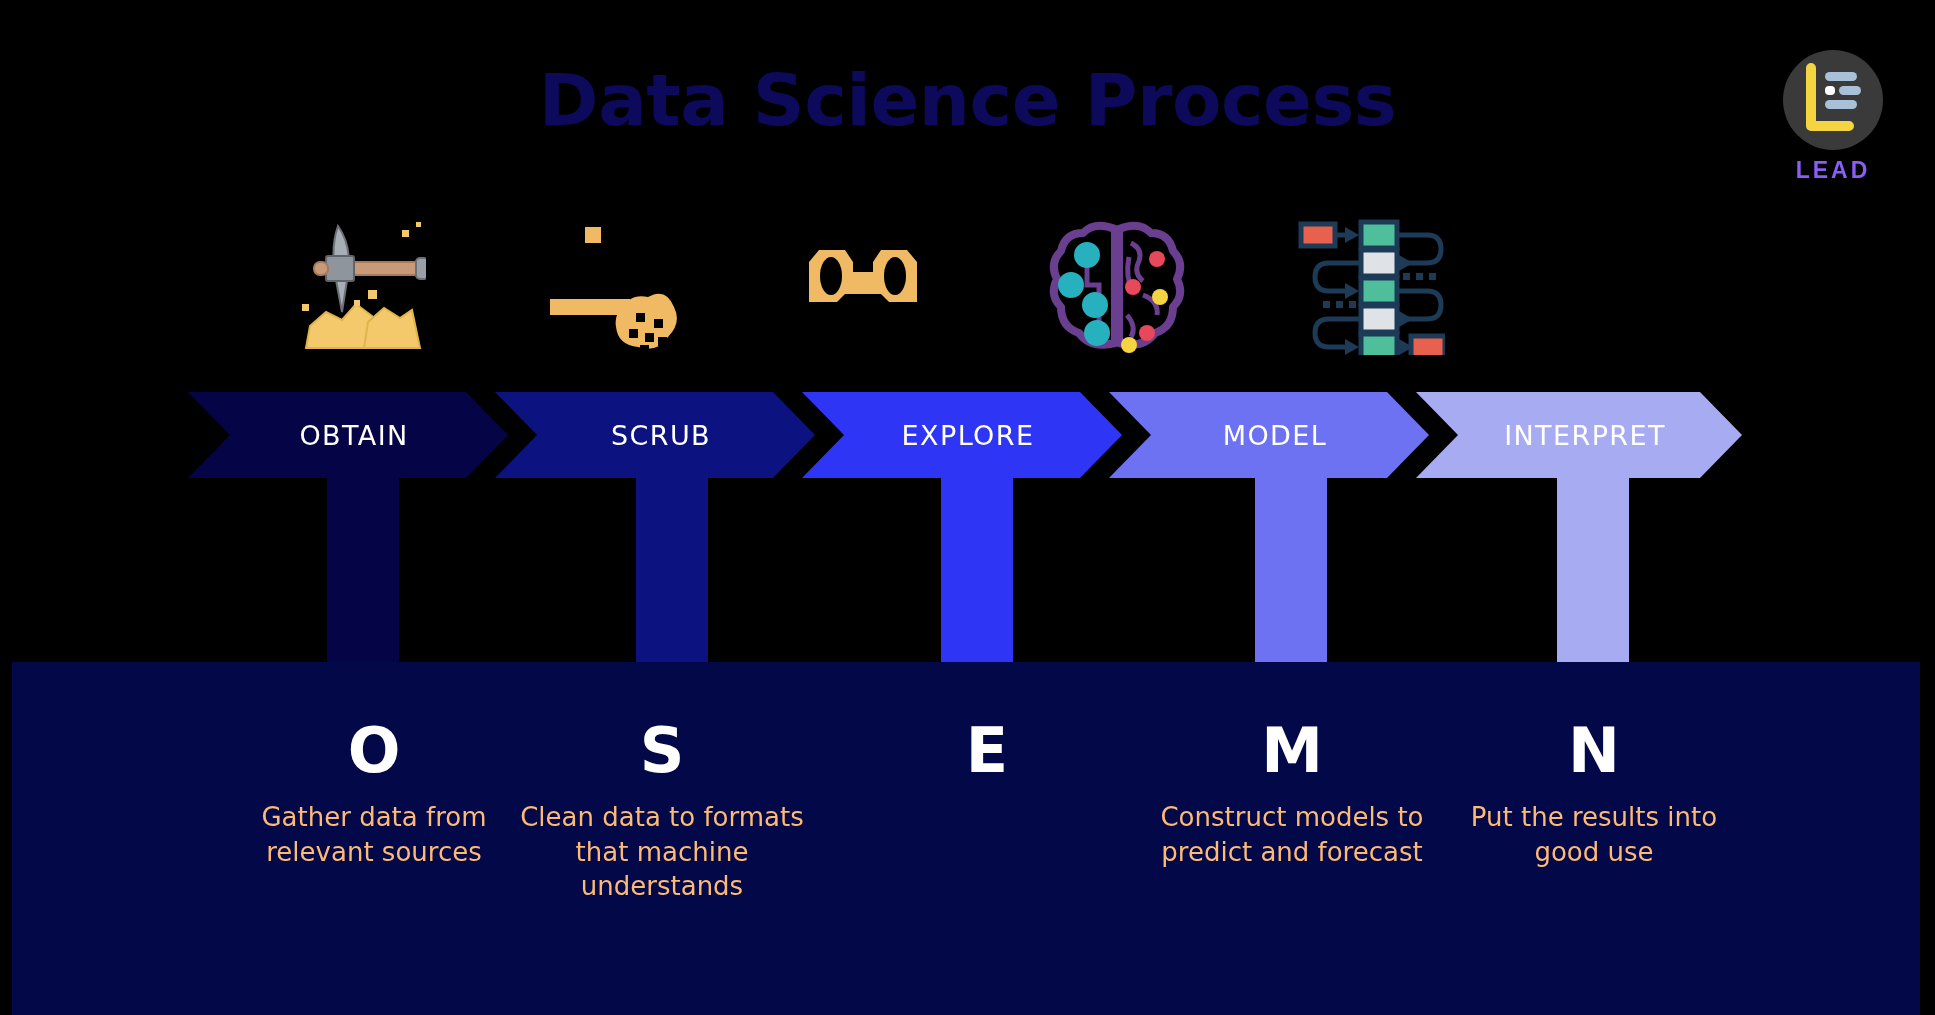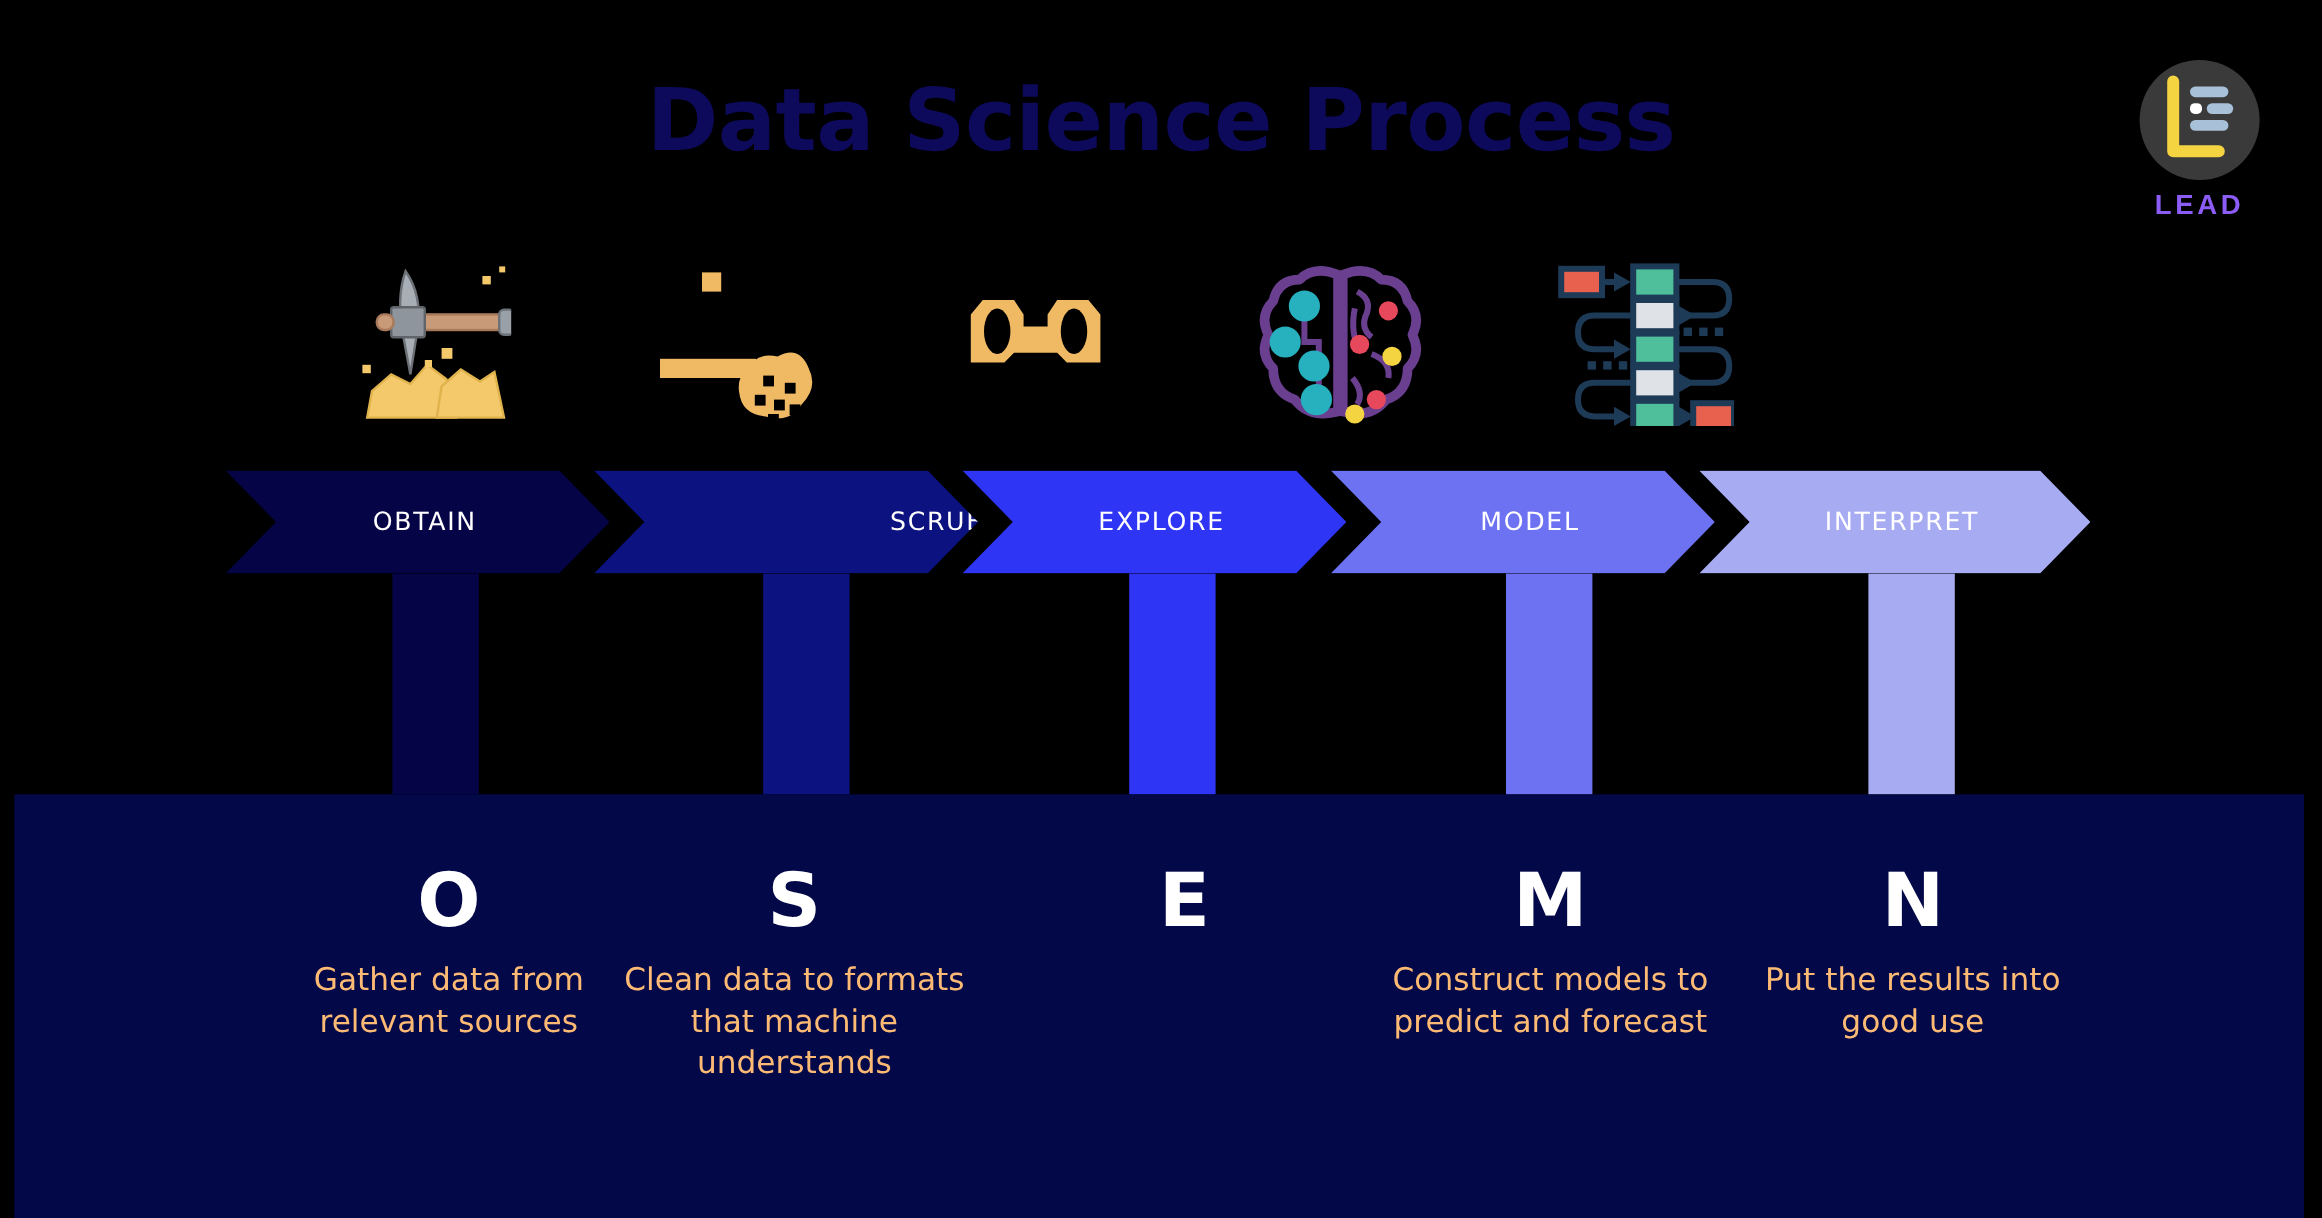--- a/index.html
+++ b/index.html
@@ -88,21 +88,21 @@
     position: absolute;
     top: 0;
     height: 86px;
     clip-path: polygon(0 0, calc(100% - 42px) 0, 100% 50%, calc(100% - 42px) 100%, 0 100%, 42px 50%);
     display: flex;
     align-items: center;
     justify-content: center;
   }
   .chev-label {
     color: #ffffff;
-    font-size: 21px;
+    font-size: 27px;
     font-weight: 400;
     letter-spacing: 1.4px;
     font-family: "DejaVu Sans", sans-serif;
     transform: translateX(6px);
   }
 
   
   .stem {
     position: absolute;
     width: 72px;
@@ -277,21 +277,21 @@
   <div class="stem" style="left: 327px; top: 436px; height: 184px; background: rgb(5, 4, 70);"></div>
   <div class="stem" style="left: 636px; top: 436px; height: 184px; background: rgb(12, 18, 128);"></div>
   <div class="stem" style="left: 941px; top: 436px; height: 184px; background: rgb(47, 53, 245);"></div>
   <div class="stem" style="left: 1255px; top: 436px; height: 184px; background: rgb(109, 114, 242);"></div>
   <div class="stem" style="left: 1557px; top: 436px; height: 184px; background: rgb(167, 171, 242);"></div>
 
   <div id="banner">
     <div class="chev" style="left: 188px; width: 320px; background: rgb(5, 4, 70);">
       <span class="chev-label">OBTAIN</span>
     </div>
-    <div class="chev" style="left: 495px; width: 320px; background: rgb(12, 18, 128); justify-content: flex-end;">
+    <div class="chev" style="left: 495px; width: 320px; background: rgb(12, 18, 128);">
       <span class="chev-label">SCRUB</span>
     </div>
     <div class="chev" style="left: 802px; width: 320px; background: rgb(47, 53, 245);">
       <span class="chev-label">EXPLORE</span>
     </div>
     <div class="chev" style="left: 1416px; width: 326px; background: rgb(167, 171, 242);">
       <span class="chev-label">INTERPRET</span>
     </div>
     <div class="chev" style="left: 1109px; width: 320px; background: rgb(109, 114, 242);">
       <span class="chev-label">MODEL</span>

